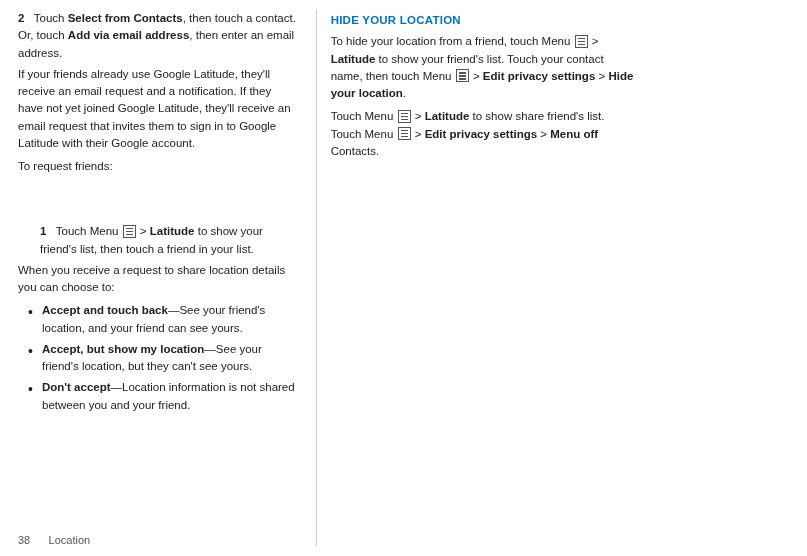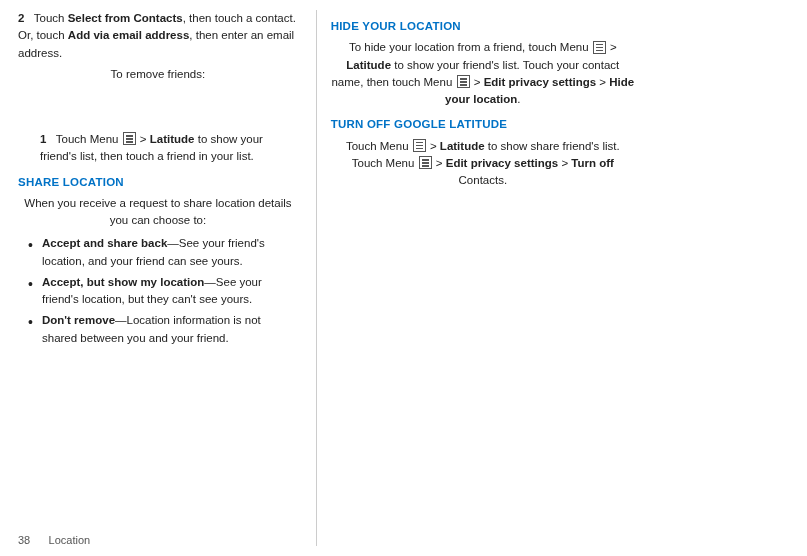--- a/index.html
+++ b/index.html
@@ -24,35 +24,34 @@
       width: 390px;
       padding: 10px 18px 10px 18px;
       font-size: 11.5px;
       line-height: 1.5;
       color: #222;
       position: relative;
     }
     
     .right-col {
       width: 417px;
-      padding: 10px 18px 10px 14px;
+      padding: 4px 18px 10px 14px;
       font-size: 11.5px;
       line-height: 1.5;
       color: #222;
       position: relative;
     }
     .step-line {
       margin-bottom: 4px;
     }
     .step-num {
       font-weight: bold;
     }
     p {
       margin-bottom: 6px;
-      text-align: center;
     }
     .section-heading {
       font-weight: bold;
       color: #0072C6;
       text-transform: uppercase;
       font-size: 11.5px;
       margin-bottom: 4px;
       margin-top: 8px;
       letter-spacing: 0.02em;
     }
@@ -154,48 +153,48 @@
 
   <div class="left-col">
 
     <div class="step-line">
       <span class="step-num">2</span>
       &nbsp;
       <span>Touch </span><span class="bold">Select from Contacts</span><span>, then touch a contact. Or, touch </span><span class="bold">Add via email address</span><span>, then enter an email address.</span>
     </div>
 
 
-
-    <p>To remove friends:</p>
+    <p>If your friends already use Google Latitude, they'll receive an email request and a notification. If they have not yet joined Google Latitude, they'll receive an email request that invites them to sign in to Google Latitude with their Google account.</p>
+
+    <p>To request friends:</p>
 
     <div class="step-line indent">
       <span class="step-num">1</span>
       &nbsp;
       <span>Touch Menu</span>
       <span class="menu-icon"></span>
       <span> &gt; </span><span class="bold">Latitude</span><span> to show your friend's list, then touch a friend in your list.</span>
     </div>
 
 
-    <div class="section-heading">SHARE LOCATION</div>
 
     <p>When you receive a request to share location details you can choose to:</p>
 
     <div class="bullet-list">
       <div class="bullet-item">
         <span class="bullet-dot">•</span>
-        <span><span class="bold">Accept and share back</span><span>—See your friend's location, and your friend can see yours.</span></span>
+        <span><span class="bold">Accept and touch back</span><span>—See your friend's location, and your friend can see yours.</span></span>
       </div>
       <div class="bullet-item">
         <span class="bullet-dot">•</span>
         <span><span class="bold">Accept, but show my location</span><span>—See your friend's location, but they can't see yours.</span></span>
       </div>
       <div class="bullet-item">
         <span class="bullet-dot">•</span>
-        <span><span class="bold">Don't remove</span><span>—Location information is not shared between you and your friend.</span></span>
+        <span><span class="bold">Don't accept</span><span>—Location information is not shared between you and your friend.</span></span>
       </div>
     </div>
 
     <div class="watermark-left">
       
     </div>
 
     <div class="page-footer">
       <span>38</span>
       &nbsp;&nbsp;&nbsp;&nbsp;
@@ -211,28 +210,27 @@
     <div class="section-heading">HIDE YOUR LOCATION</div>
 
     <p>
       <span>To hide your location from a friend, touch Menu</span>
       <span class="menu-icon"></span>
       <span> &gt; </span><span class="bold">Latitude</span><span> to show your friend's list. Touch your contact name, then touch Menu</span>
       <span class="menu-icon"></span>
       <span> &gt; </span><span class="bold">Edit privacy settings</span><span> &gt; </span><span class="bold">Hide your location</span><span>.</span>
     </p>
 
-    <div class="section-heading">TURN OFF GOOGLE LATITUDE</div>
 
     <p>
       <span>Touch Menu</span>
       <span class="menu-icon"></span>
       <span> &gt; </span><span class="bold">Latitude</span><span> to show share friend's list. Touch Menu</span>
       <span class="menu-icon"></span>
-      <span> &gt; </span><span class="bold">Edit privacy settings</span><span> &gt; </span><span class="bold">Turn off</span><span> Contacts.</span>
+      <span> &gt; </span><span class="bold">Edit privacy settings</span><span> &gt; </span><span class="bold">Menu off</span><span> Contacts.</span>
     </p>
 
     <div class="watermark-right">
       
     </div>
 
   </div>
 </div>
 
 </body></html>

